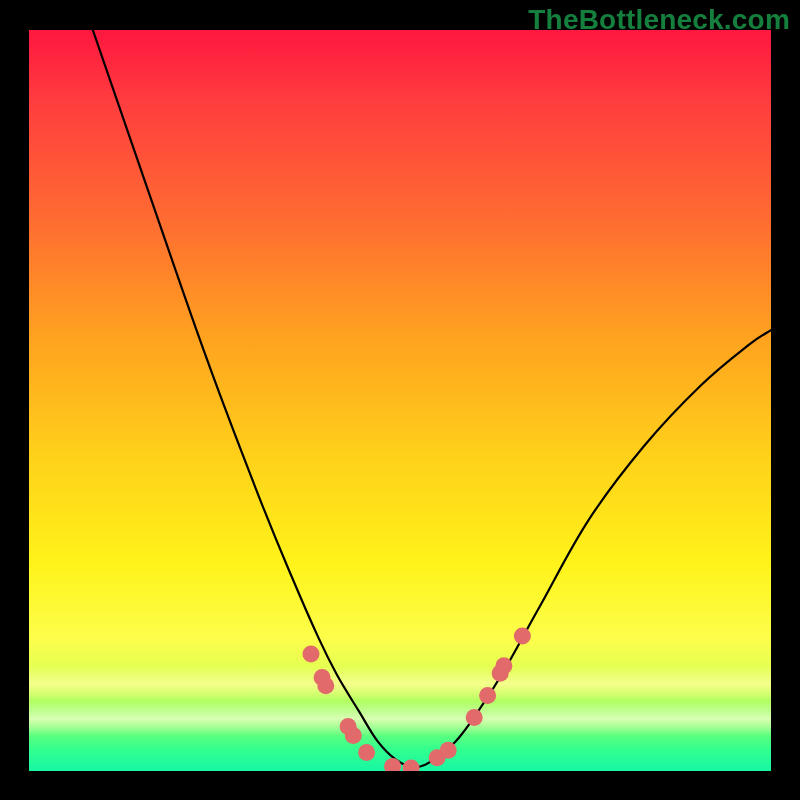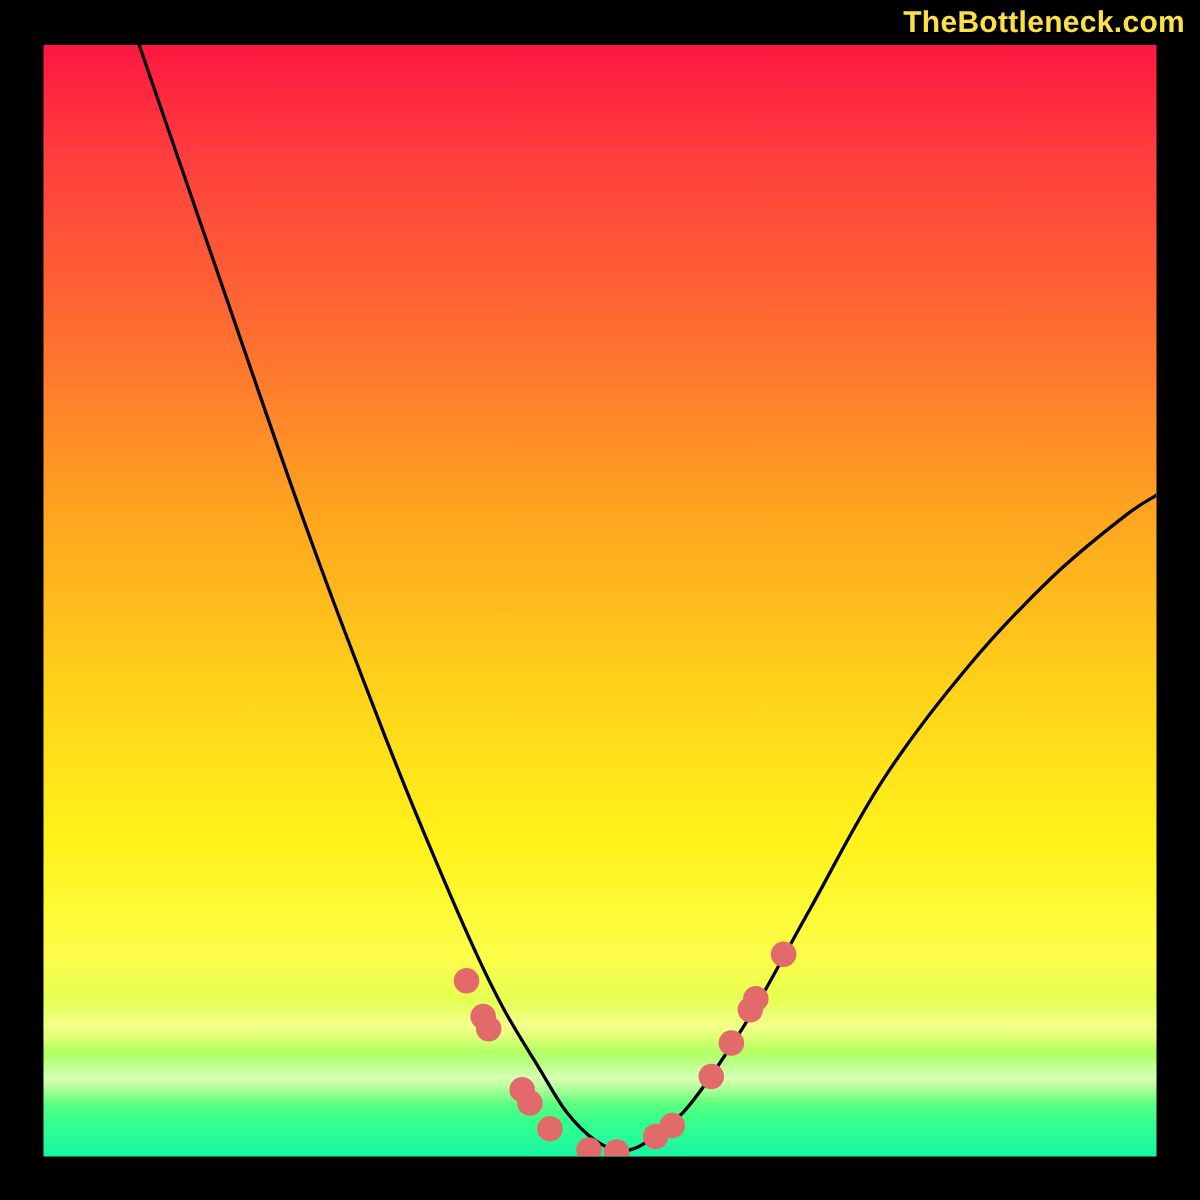--- a/index.html
+++ b/index.html
@@ -39,22 +39,22 @@
       #8aff6c 93%,
       #34ff8e 97%,
       #17f7a4 100%
     );
     overflow: hidden;
   }
   .watermark {
     position: absolute;
     top: 4px;
     right: 10px;
-    color: #fde047;
-    font-size: 20px;
+    color: #15803d;
+    font-size: 28px;
     font-weight: 600;
     letter-spacing: 0.2px;
     z-index: 10;
     font-family: Arial, Helvetica, sans-serif;
   }
   
   .haze1 {
     position: absolute;
     left: 0;
     width: 100%;

